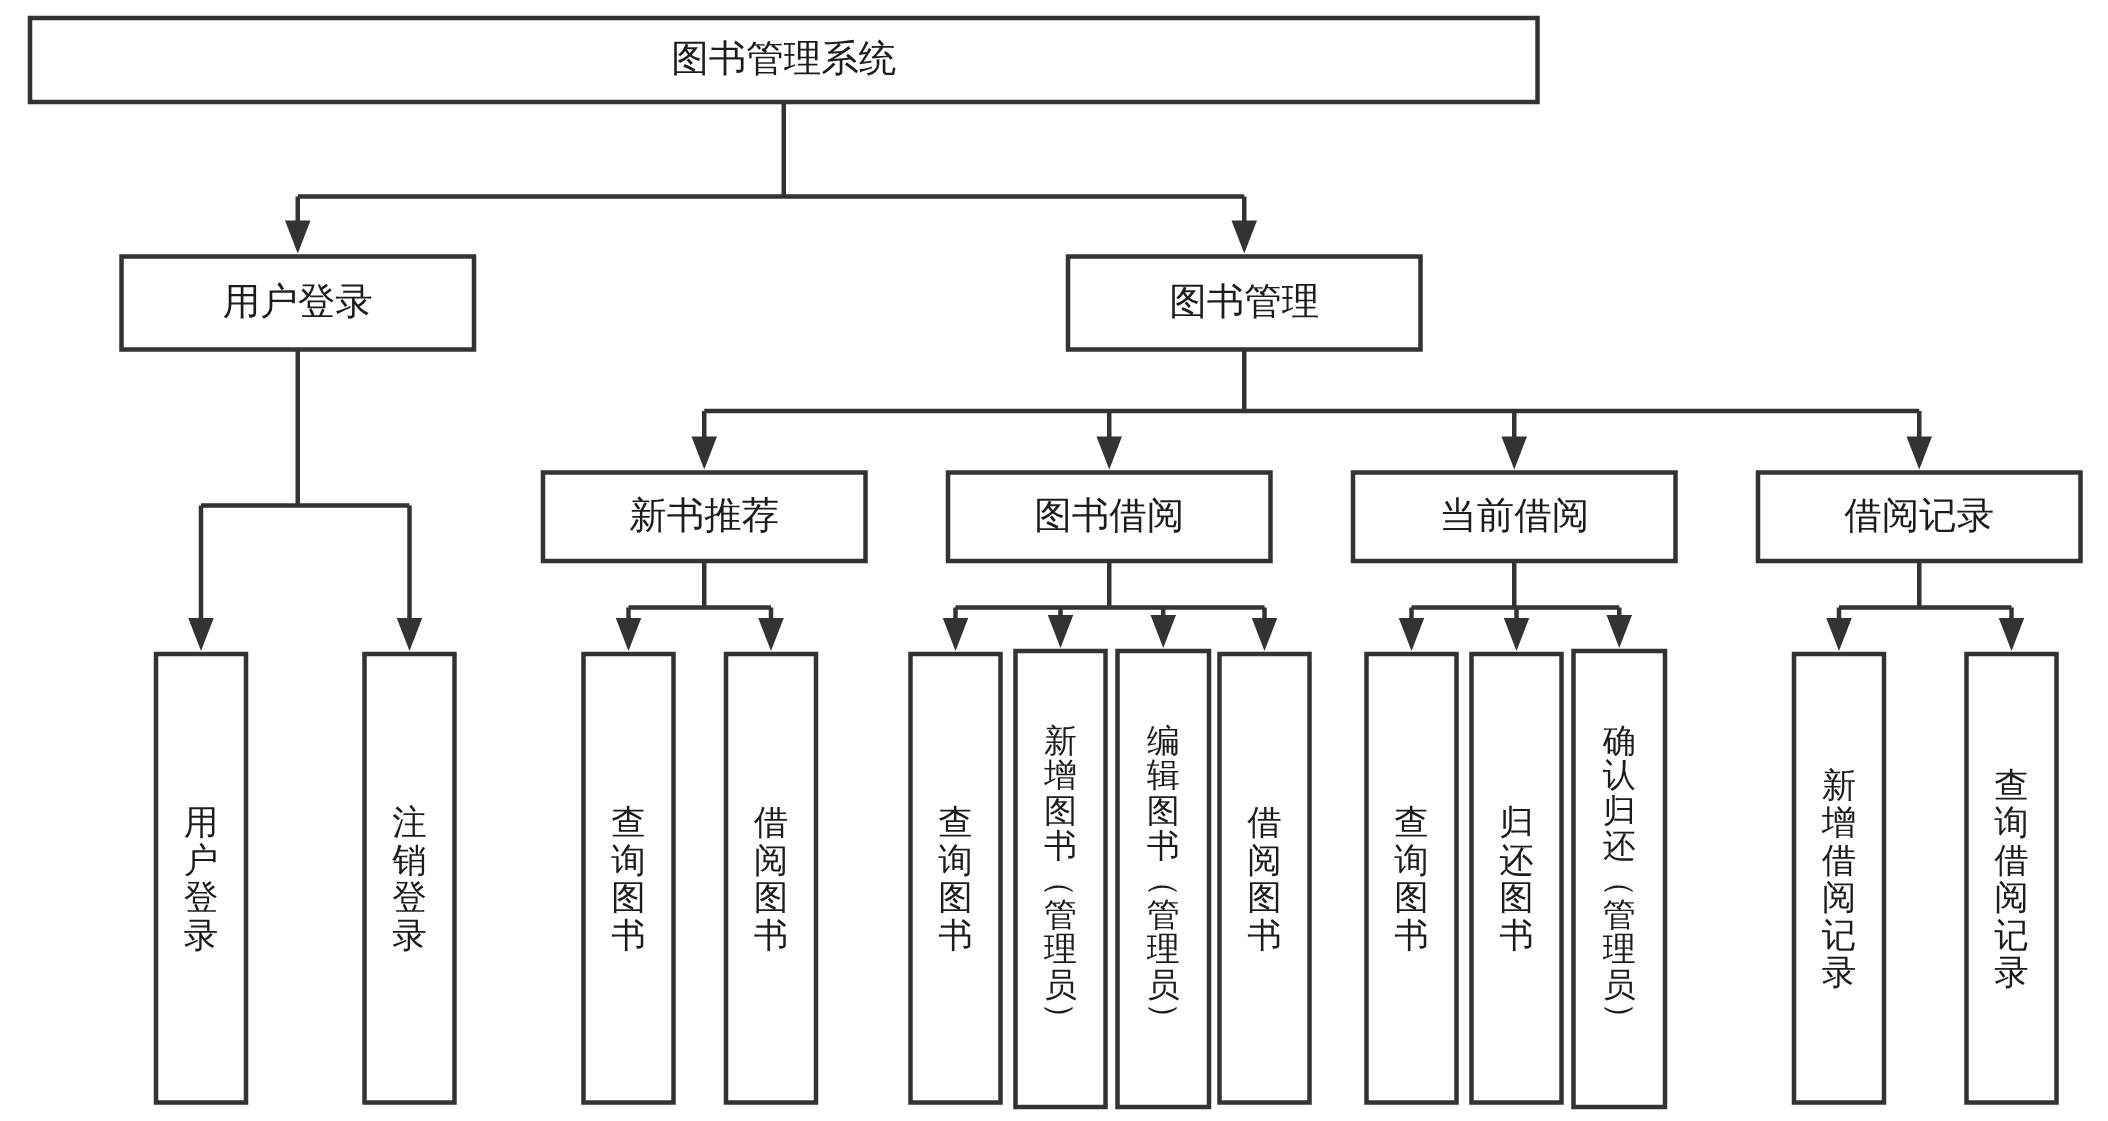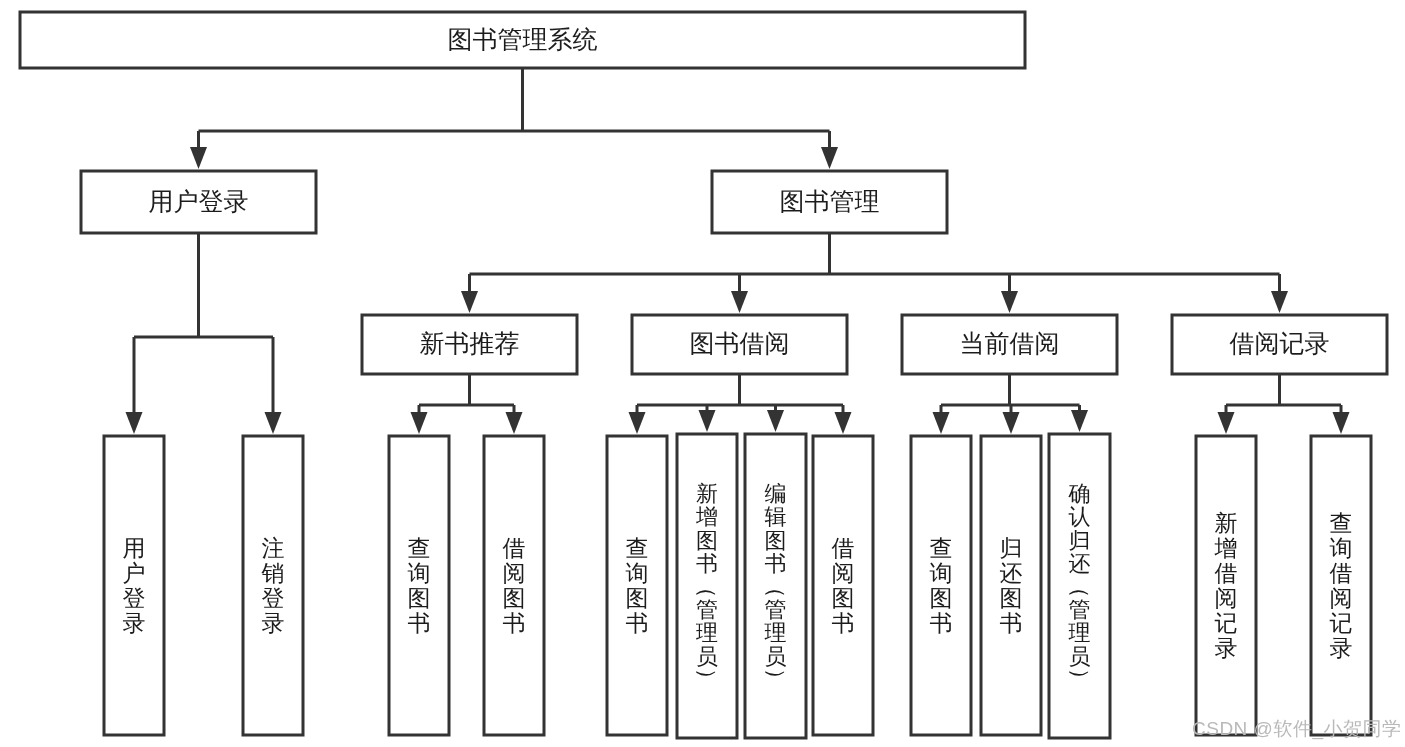--- a/index.html
+++ b/index.html
@@ -299,14 +299,13 @@
       </div>
       <div class="leaf-label-cell" style="left: 1311px; top: 436px; width: 60px; height: 299px;">
         <span class="ch">查</span>
         <span class="ch">询</span>
         <span class="ch">借</span>
         <span class="ch">阅</span>
         <span class="ch">记</span>
         <span class="ch">录</span>
       </div>
     </div>
-  <div class="watermark" style="left: 1192px; top: 716px; color: rgb(185, 185, 185);">CSDN @软件_小贺同学</div>
 </div>
 
 </body></html>

